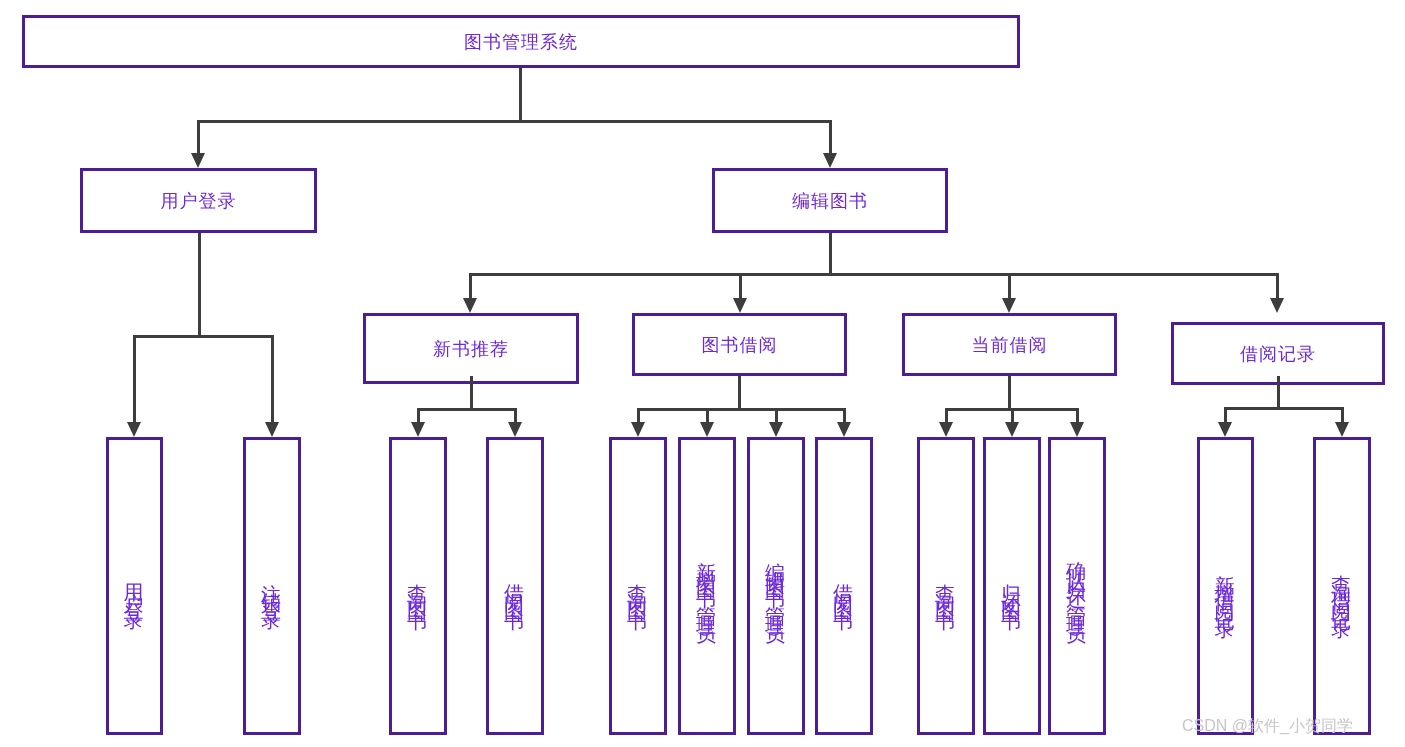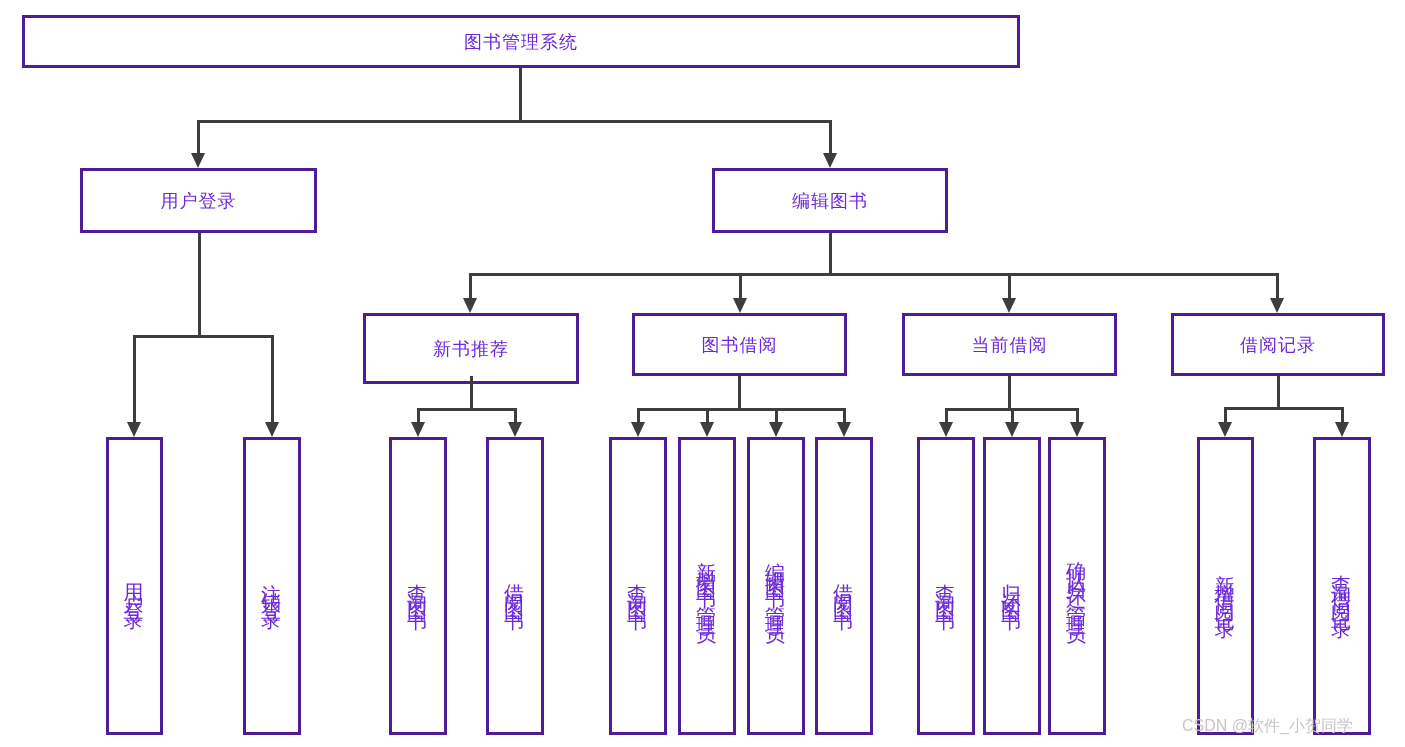--- a/index.html
+++ b/index.html
@@ -89,21 +89,21 @@
 
   <div class="box hbox" style="left:363px;top:313px;width:216px;height:71px">
     <span>新书推荐</span>
   </div>
   <div class="box hbox" style="left:632px;top:313px;width:215px;height:63px">
     <span>图书借阅</span>
   </div>
   <div class="box hbox" style="left:902px;top:313px;width:215px;height:63px">
     <span>当前借阅</span>
   </div>
-  <div class="box hbox" style="left:1171px;top:313px;width:214px;height:63px">
+  <div class="box hbox" style="left:1171px;top:322px;width:214px;height:63px">
     <span>借阅记录</span>
   </div>
 
   <div class="vline" style="left:470px;top:376px;height:32px"></div>
   <div class="hline" style="left:418px;top:408px;width:98px"></div>
   <div class="vline" style="left:417px;top:408px;height:16px"></div>
   <div class="arrow" style="left:411px;top:422px"></div>
   <div class="vline" style="left:514px;top:408px;height:16px"></div>
   <div class="arrow" style="left:508px;top:422px"></div>
 

